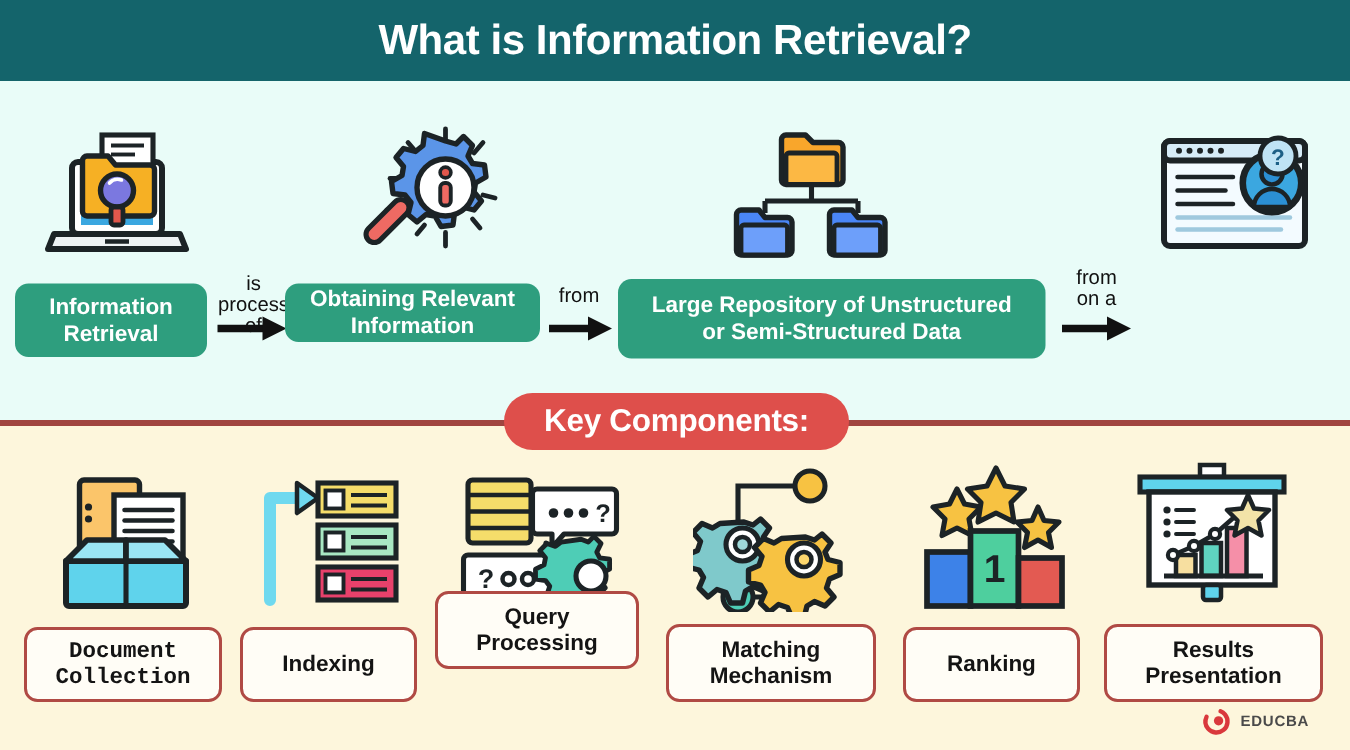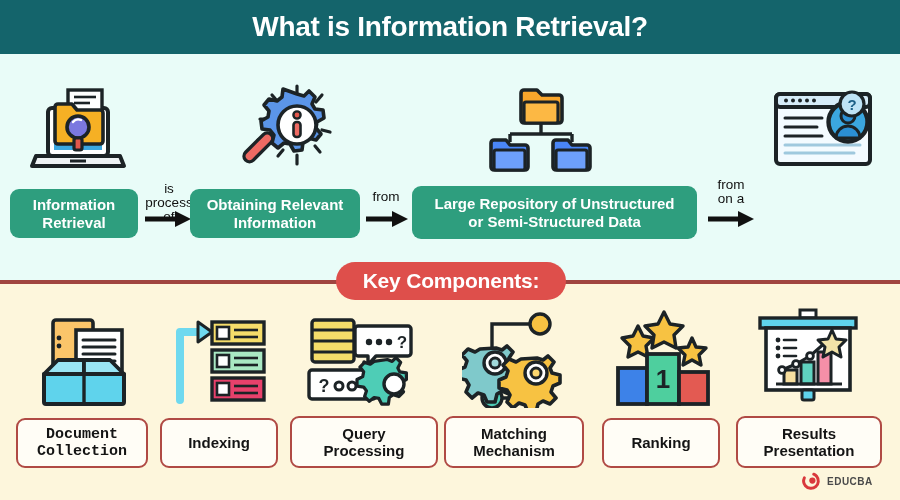--- a/index.html
+++ b/index.html
@@ -216,21 +216,21 @@
   <div class="conn-label" style="left: 141px; top: 182px; width: 56px; white-space: pre-line;">is
 process
 of</div>
   <div class="arrow" style="left:143px; top:208px;">
     <svg width="50" height="22" viewBox="0 0 50 22">
       <line x1="2" y1="11" x2="34" y2="11" stroke="#111111" stroke-width="5"></line>
       <path d="M32 3 L48 11 L32 19 Z" fill="#111111"></path>
     </svg>
   </div>
 
-  <div class="flow-box" style="left:190px; top:189px; width:170px; height:49px;">
+  <div class="flow-box" style="left:190px; top:189px; width:170px; height:39px;">
     <span style="white-space: pre-line;">Obtaining Relevant
 Information</span>
   </div>
 
   <div class="conn-label" style="left:362px; top:190px; width:48px;">from</div>
   <div class="arrow" style="left:364px; top:208px;">
     <svg width="46" height="22" viewBox="0 0 46 22">
       <line x1="2" y1="11" x2="30" y2="11" stroke="#111111" stroke-width="5"></line>
       <path d="M28 3 L44 11 L28 19 Z" fill="#111111"></path>
     </svg>
@@ -403,21 +403,21 @@
     </svg>
   </div>
 
   <div class="comp-box" style="left:16px; top:418px; width:132px; height:50px;">
     <span style="white-space: pre-line; font-family: Liberation Mono, monospace;">Document
 Collection</span>
   </div>
   <div class="comp-box" style="left:160px; top:418px; width:118px; height:50px;">
     <span>Indexing</span>
   </div>
-  <div class="comp-box" style="left:290px; top:416px; width:148px; height:52px;">
+  <div class="comp-box" style="left:290px; top:394px; width:136px; height:52px;">
     <span style="white-space: pre-line;">Query
 Processing</span>
   </div>
   <div class="comp-box" style="left:444px; top:416px; width:140px; height:52px;">
     <span style="white-space: pre-line;">Matching
 Mechanism</span>
   </div>
   <div class="comp-box" style="left:602px; top:418px; width:118px; height:50px;">
     <span>Ranking</span>
   </div>

